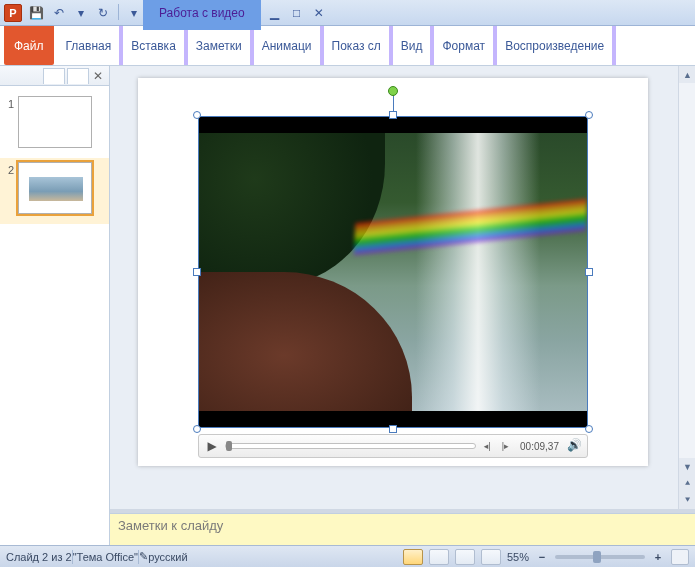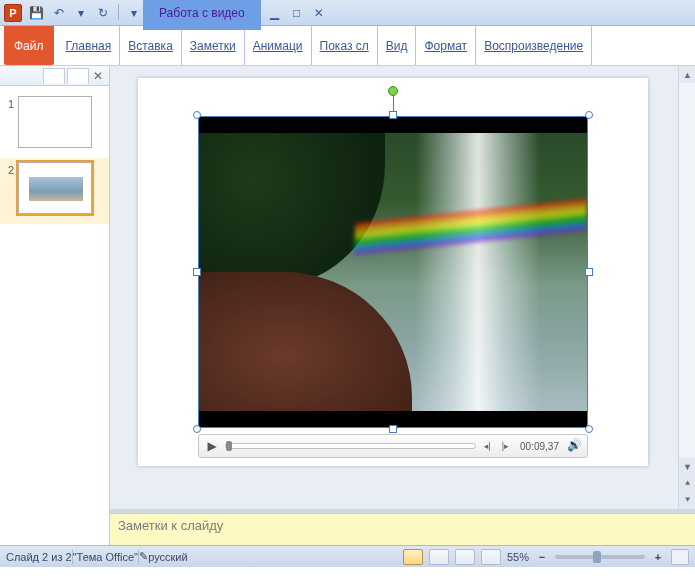--- a/index.html
+++ b/index.html
@@ -12,21 +12,21 @@
 .qat-btn { width: 18px; height: 18px; display: flex; align-items: center; justify-content: center; color: #3b5998; cursor: pointer; }
 .qat-sep { width: 1px; height: 16px; background: #9db4d6; margin: 0 2px; }
 .title-text { flex: 1; text-align: center; color: #4a6a97; font-size: 12px; }
 .context-tab { background: #6d9ee6; color: #4c1d95; padding: 0 16px; height: 34px; display: flex; align-items: center; font-size: 12px; }
 .win-controls { display: flex; gap: 2px; padding: 0 4px; }
 .win-btn { width: 20px; height: 16px; display: flex; align-items: center; justify-content: center; color: #3b5998; cursor: pointer; }
 
 
 .ribbon { height: 40px; background: #fff; border-bottom: 1px solid #c1cfe0; display: flex; align-items: stretch; padding-left: 4px; }
 .file-tab { background: #e2572e; color: #fff; padding: 0 10px; display: flex; align-items: center; font-size: 12px; border-radius: 0 0 2px 2px; margin-right: 4px; cursor: pointer; }
-.tab { padding: 0 8px; display: flex; align-items: center; color: #3b5998; font-size: 12px; cursor: pointer; border-right: 1px solid #c4b5fd; text-decoration: underline; }
+.tab { padding: 0 8px; display: flex; align-items: center; color: #3b5998; font-size: 12px; cursor: pointer; border-right: 4px solid #c4b5fd; }
 
 
 .workspace { display: flex; height: 479px; background: #e9eef5; }
 
 
 .thumb-panel { width: 110px; background: #fff; border-right: 1px solid #c1cfe0; display: flex; flex-direction: column; }
 .thumb-header { height: 20px; border-bottom: 1px solid #c1cfe0; display: flex; align-items: center; justify-content: flex-end; padding: 0 4px; background: linear-gradient(#f5f8fc,#e9eef5); }
 .thumb-tab { width: 22px; height: 16px; border: 1px solid #c1cfe0; border-bottom: none; margin-right: 2px; background: #fff; }
 .thumb-close { width: 14px; height: 14px; display: flex; align-items: center; justify-content: center; color: #666; cursor: pointer; }
 .thumbs { flex: 1; overflow: auto; padding-top: 6px; }

